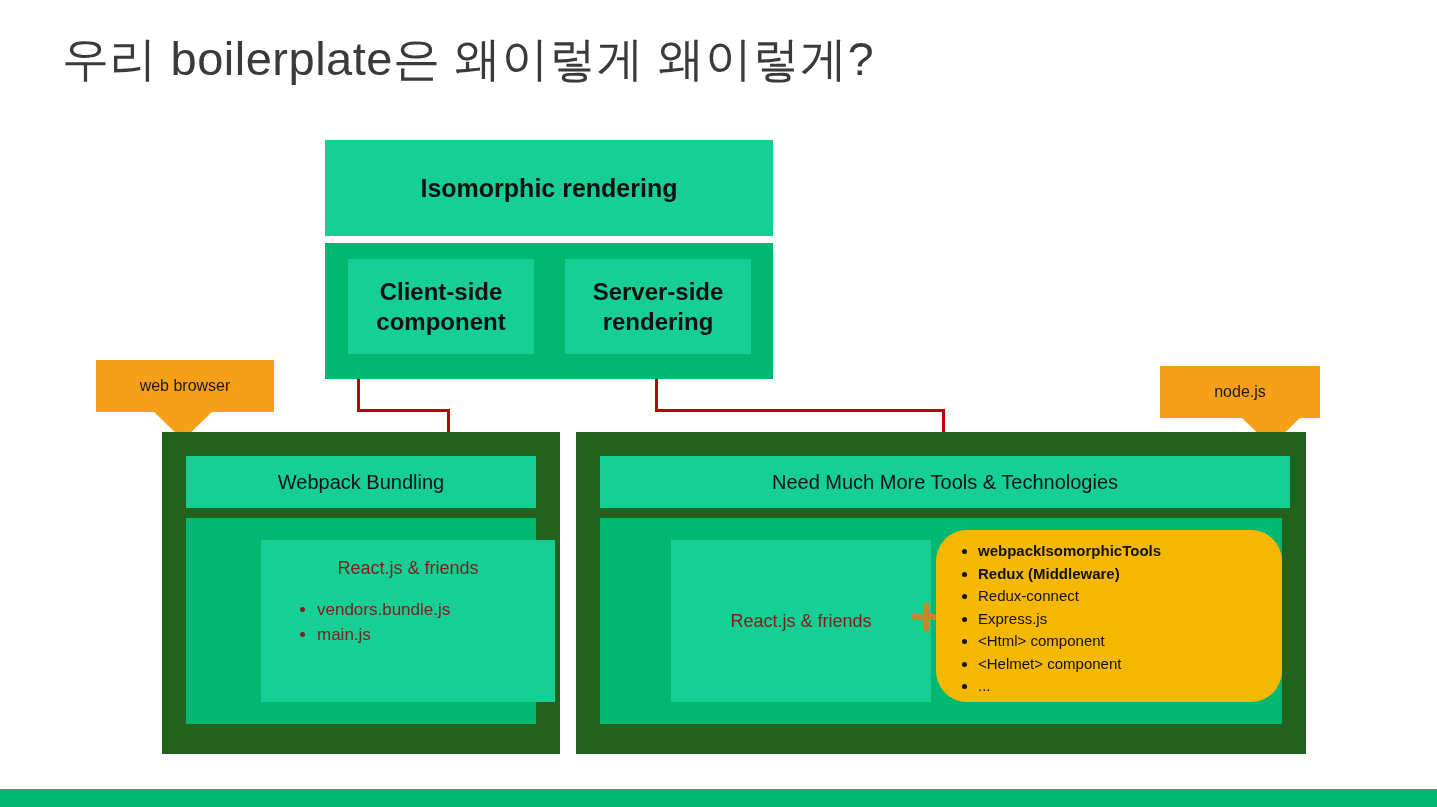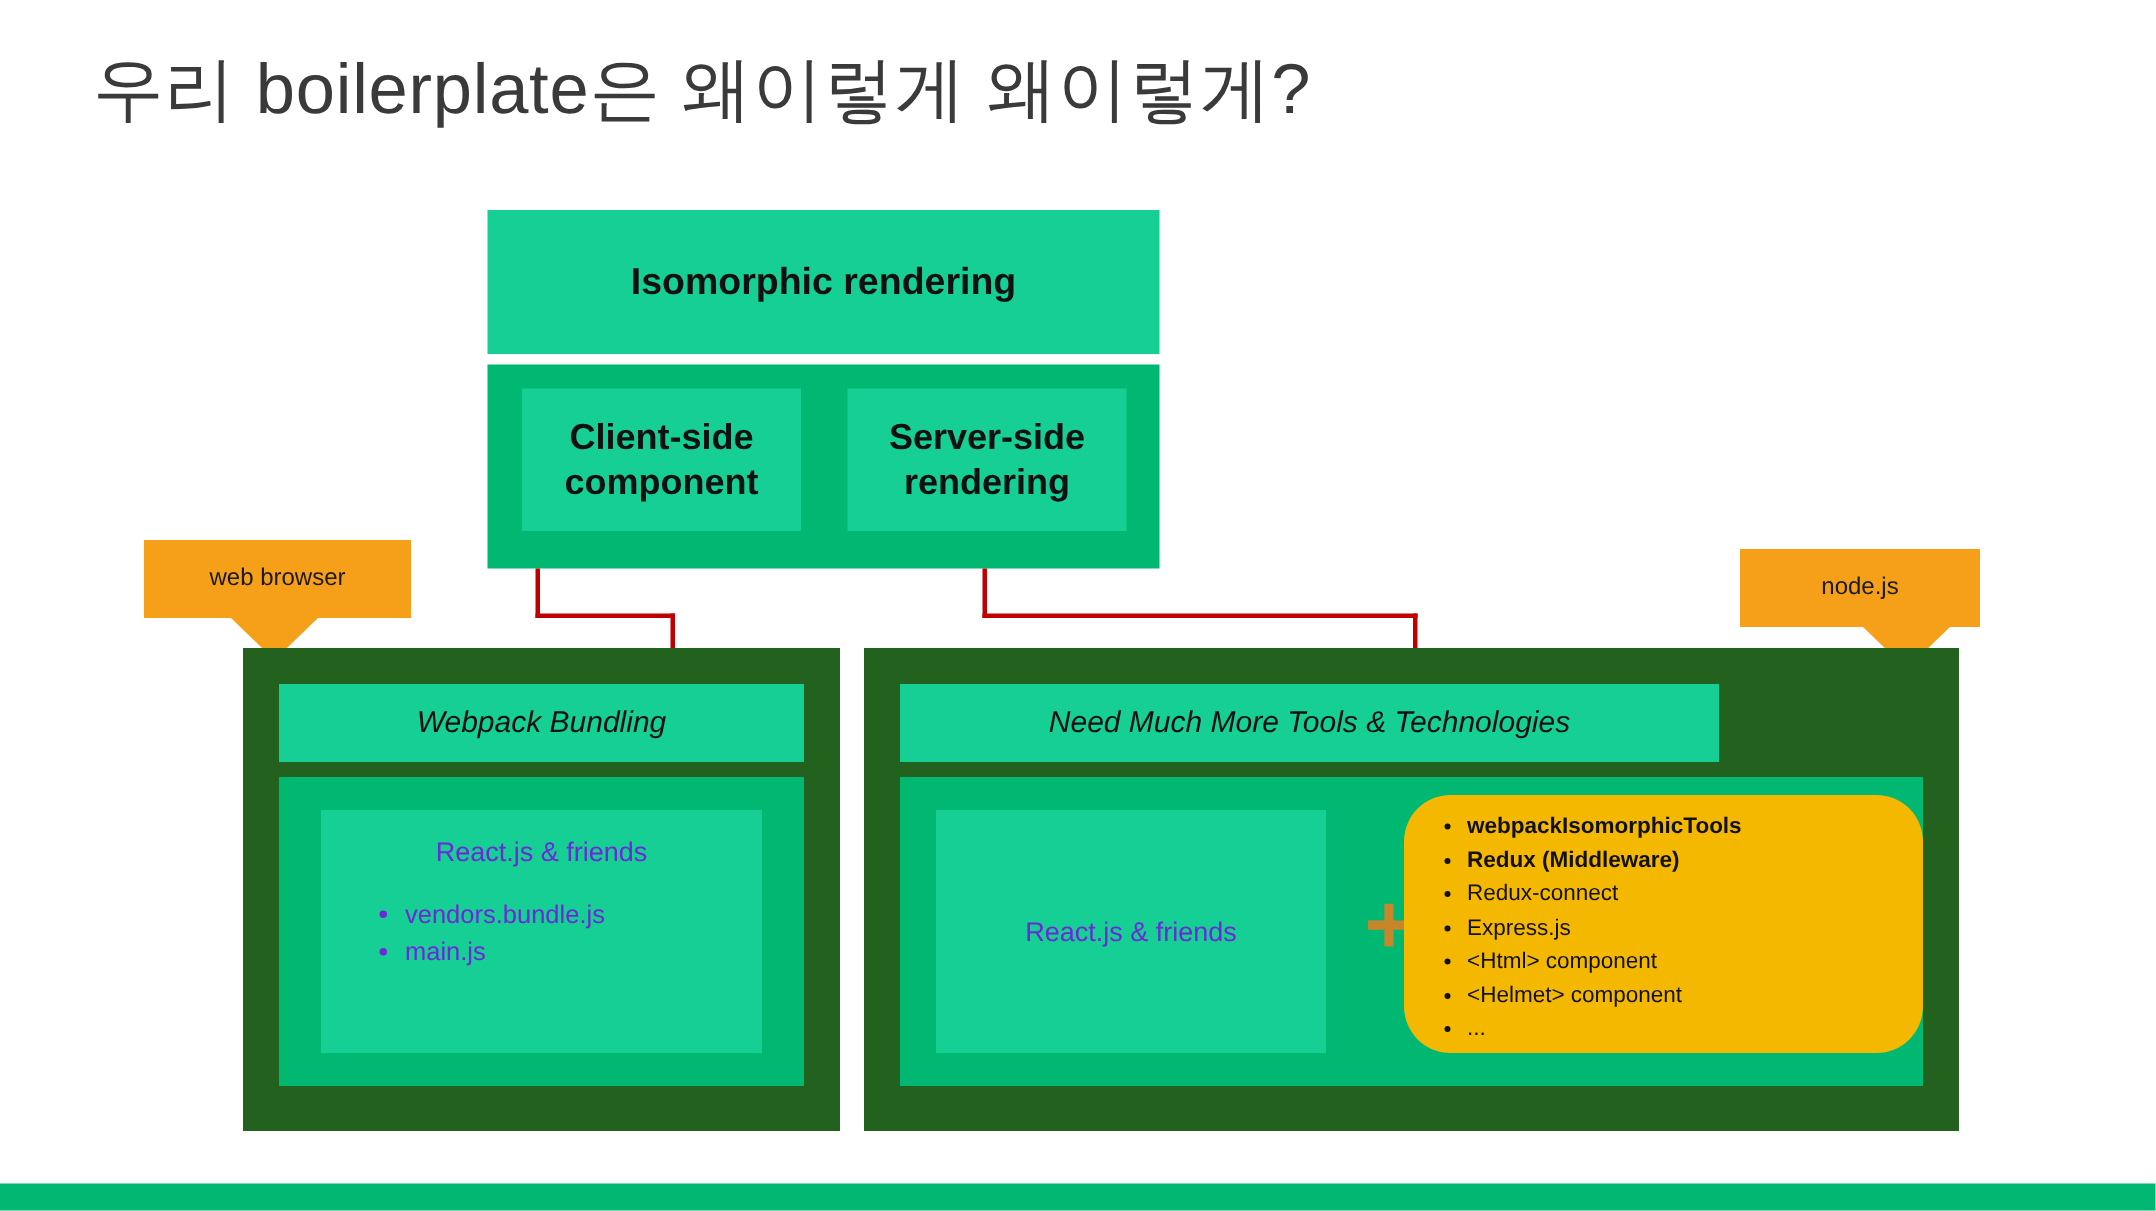--- a/index.html
+++ b/index.html
@@ -117,38 +117,38 @@
     position: absolute;
     left: 24px;
     top: 24px;
     height: 52px;
     background: #16cf94;
     display: flex;
     align-items: center;
     justify-content: center;
     font-size: 20px;
     color: #111;
-    font-style: italic;
   }
   #panel-client .panel-header { width: 350px; }
-  #panel-server .panel-header { width: 546px; justify-content: center; }
+  #panel-server .panel-header { width: 690px; justify-content: center; }
 
   .panel-body {
     position: absolute;
     left: 24px;
     top: 86px;
     background: #00b871;
   }
   #panel-client .panel-body { width: 350px; height: 206px; }
   #panel-server .panel-body { width: 682px; height: 206px; }
 
   .react-box {
     position: absolute;
     background: #16cf94;
-    color: #6d28d9;
+    color: #7f1d1d;
+    margin-left: 47px;
   }
   #react-client {
     left: 28px; top: 22px; width: 294px; height: 162px;
     font-size: 18px;
   }
   #react-client .react-title {
     position: absolute;
     top: 18px; left: 0; width: 100%;
     text-align: center;
     font-size: 18px;

